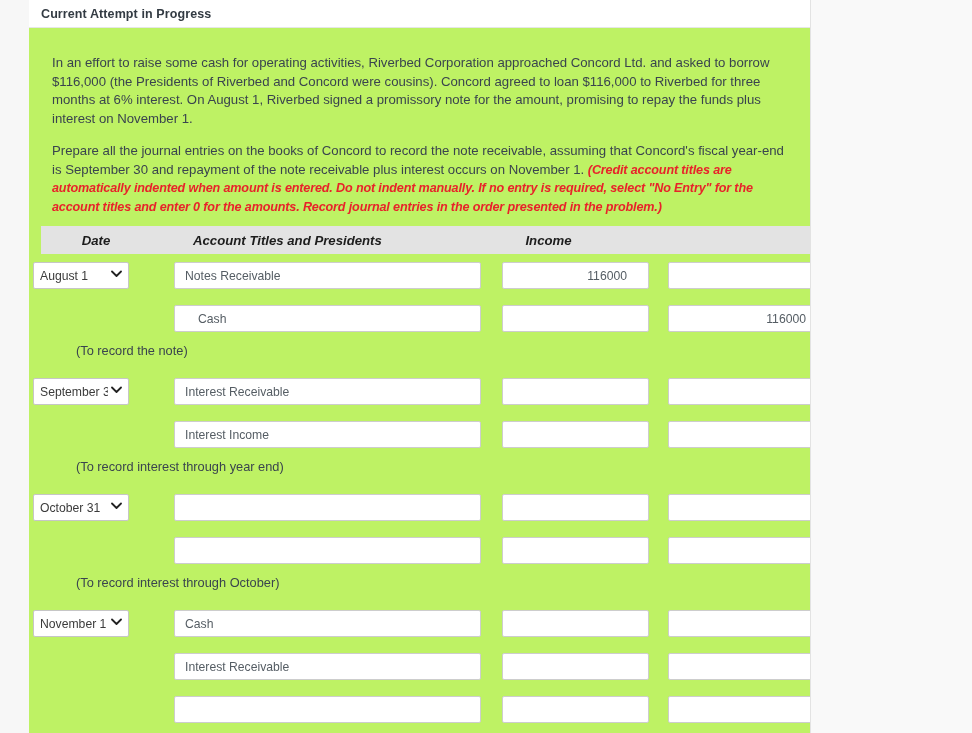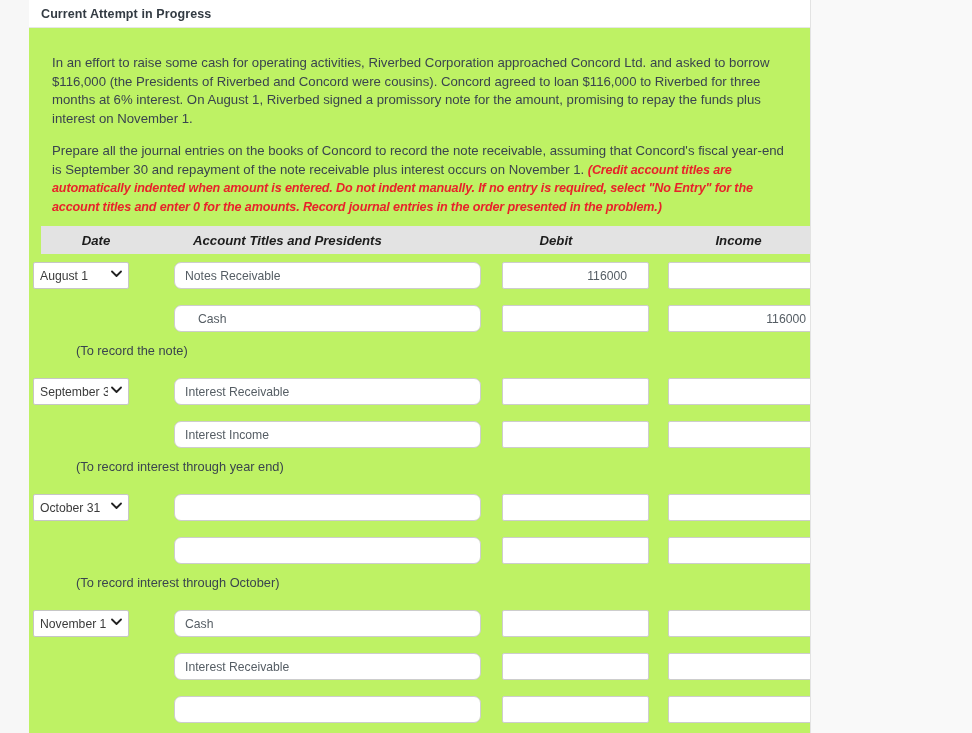--- a/index.html
+++ b/index.html
@@ -161,21 +161,21 @@
     height: 27px;
     border: 1px solid #cdcdcd;
     border-radius: 2px;
     background: #ffffff;
     font-family: "Liberation Sans", sans-serif;
     font-size: 12.2px;
     color: #555d64;
     padding: 0 8px;
     outline: none;
   }
-  input.acct  { width: 307px; padding-left: 10px; border-radius: 7px; }
+  input.acct  { width: 307px; padding-left: 10px; }
   input.acct.indented { padding-left: 23px; }
   input.amt   { width: 147px; text-align: right; padding-right: 21px; }
   input.amt.credit { width: 160px; }
 
   .memo {
     padding-left: 35px;
     font-size: 12.8px;
     color: #3a444e;
     height: 18px;
     margin-top: -4px;
@@ -201,21 +201,20 @@
       <div class="prose">
         <p class="para1">In an effort to raise some cash for operating activities, Riverbed Corporation approached Concord Ltd. and asked to borrow $116,000 (the Presidents of Riverbed and Concord were cousins). Concord agreed to loan $116,000 to Riverbed for three months at 6% interest. On August 1, Riverbed signed a promissory note for the amount, promising to repay the funds plus interest on November 1.</p>
         <p class="para2"><span>Prepare all the journal entries on the books of Concord to record the note receivable, assuming that Concord's fiscal year-end is September 30 and repayment of the note receivable plus interest occurs on November 1. </span><span class="redinstr">(Credit account titles are automatically indented when amount is entered. Do not indent manually. If no entry is required, select "No Entry" for the account titles and enter 0 for the amounts. Record journal entries in the order presented in the problem.)</span></p>
       </div>
 
       <div class="jtable">
 
         <div class="jhead">
           <div class="th th-date">Date</div>
           <div class="th th-acct">Account Titles and Presidents</div>
-          <div class="th th-debit">Debit</div>
           <div class="th th-credit">Income</div>
         </div>
 
         <div class="jbody" id="journal-body">
             <div class="jrow">
               <div class="cell-date"><span class="select-wrap"><select class="date-select"><option>August 1</option></select><span class="chev">
                     <svg width="11" height="8" viewBox="0 0 11 8">
                       <path d="M1 1.5 L5.5 6 L10 1.5" stroke="#222" stroke-width="1.8" fill="none" stroke-linecap="round" stroke-linejoin="round"></path>
                     </svg>
                   </span></span></div>

